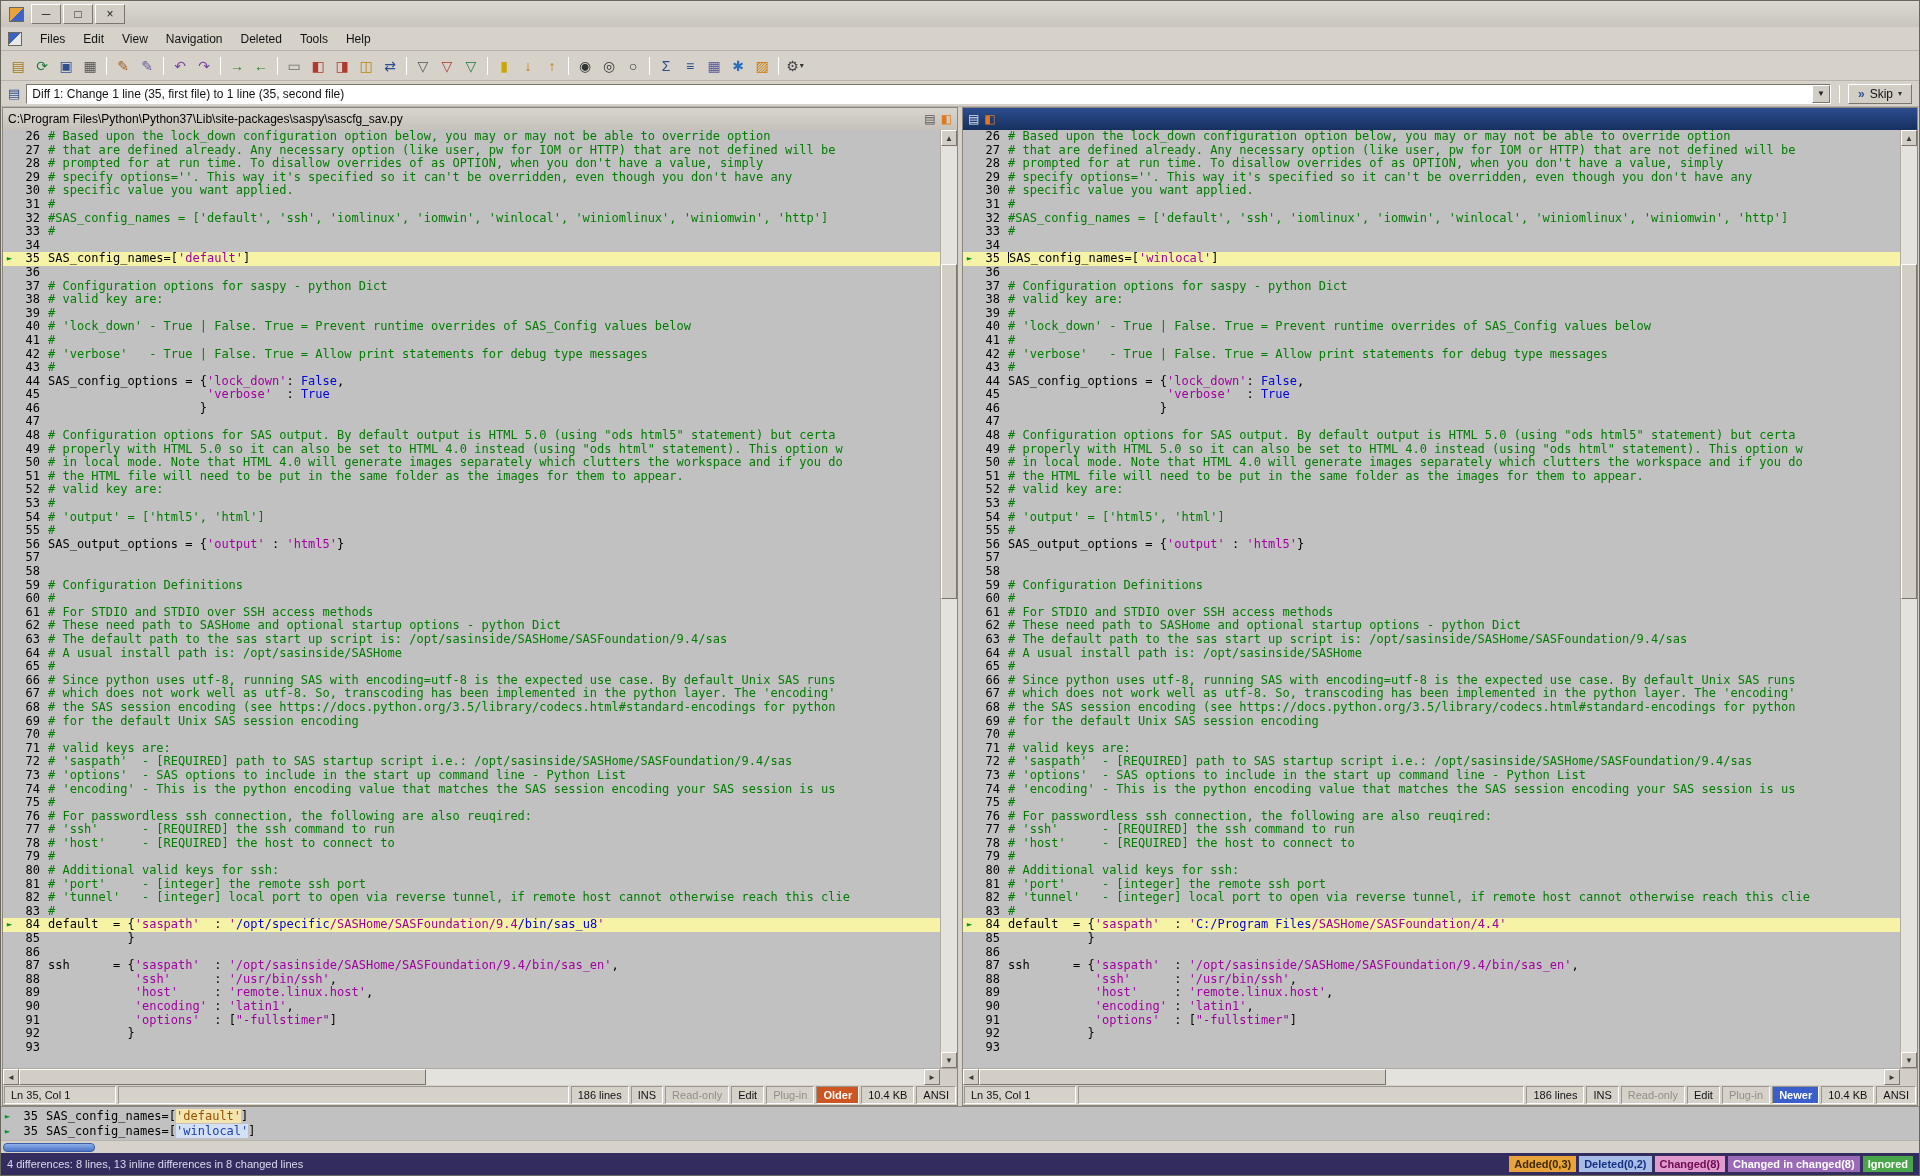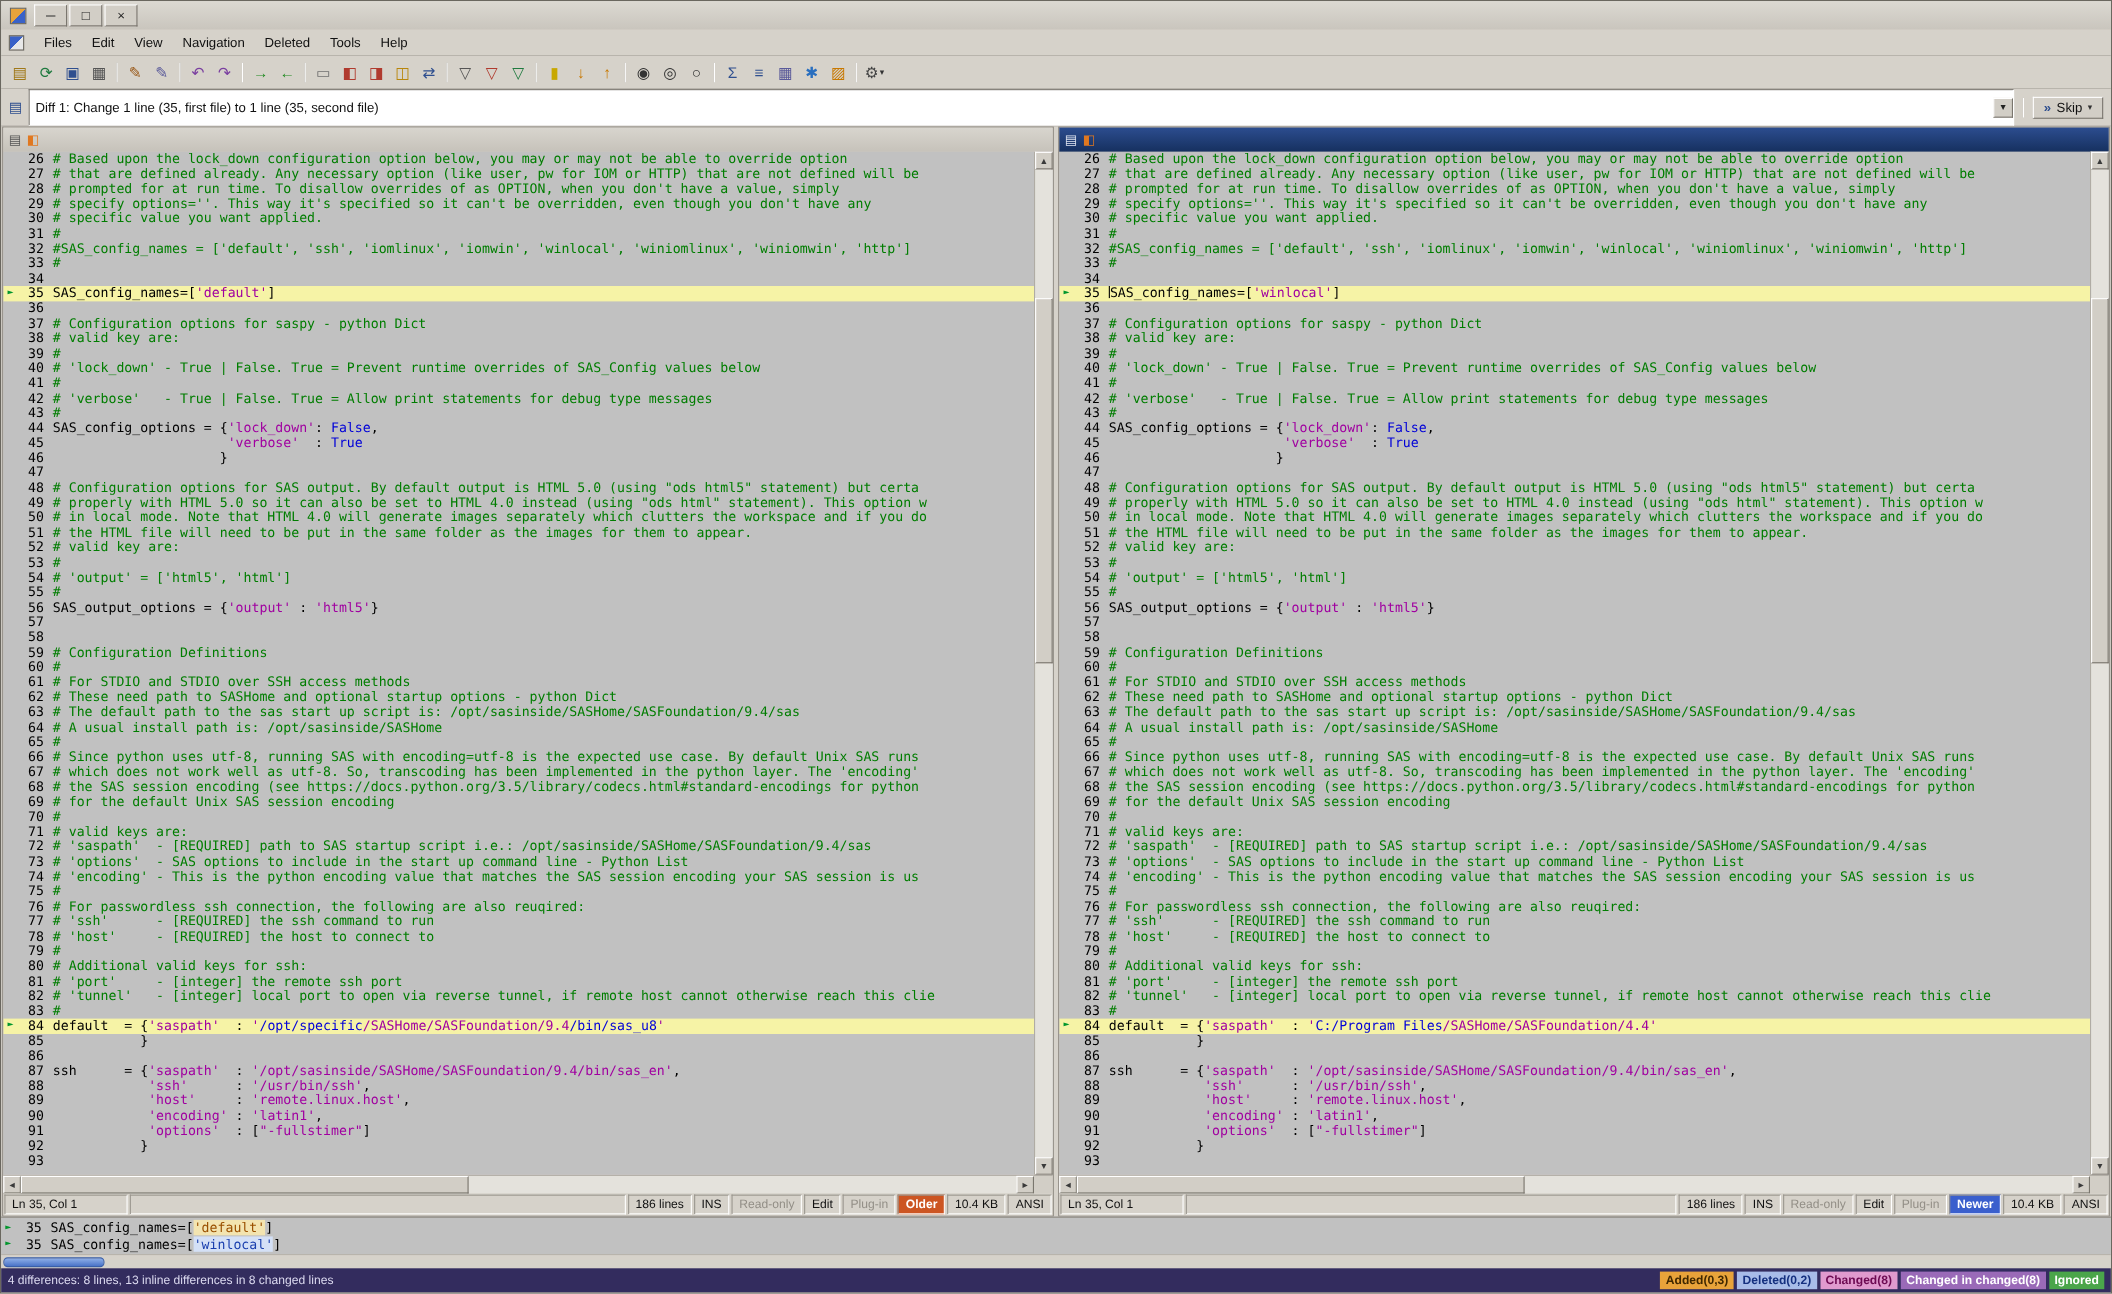--- a/index.html
+++ b/index.html
@@ -17,21 +17,21 @@
   .win-btn{width:30px;height:20px;display:flex;align-items:center;justify-content:center;background:#d2cec6;border:1px solid;border-color:#fff #7a766e #7a766e #fff;font-size:12px;color:#222}
   .menubar{flex:0 0 24px;display:flex;align-items:center;background:#d6d2ca;border-bottom:1px solid #b8b4ac;font-size:12px;padding:0 4px;color:#111}
   .menu-app-icon{width:14px;height:14px;background:linear-gradient(135deg,#3a62c8 0 50%,#e8e8e8 50% 100%);border:1px solid #6a675f;margin:0 9px 0 3px}
   .menu-item{padding:3px 9px}
   .toolbar{flex:0 0 30px;display:flex;align-items:center;background:#d6d2ca;border-bottom:1px solid #b8b4ac;padding:0 5px}
   .tb-btn{width:24px;height:23px;display:flex;align-items:center;justify-content:center;font-size:14px;border:1px solid transparent}
   .tb-sep{width:1px;height:18px;background:#9a968e;border-right:1px solid #fff;margin:0 4px}
   .tb-caret{font-size:8px;margin-left:1px;color:#333}
   .diffbar{flex:0 0 26px;display:flex;align-items:center;background:#d6d2ca;border-bottom:1px solid #b8b4ac;padding:0 7px;font-size:12px;color:#111}
   .db-icon{color:#2f4f8f;margin-right:6px;font-size:13px}
-  .combo{flex:1;height:33px;background:#fff;border:1px solid;border-color:#7a766e #fff #fff #7a766e;display:flex;align-items:center}
+  .combo{flex:1;height:20px;background:#fff;border:1px solid;border-color:#7a766e #fff #fff #7a766e;display:flex;align-items:center}
   .combo-text{flex:1;padding:0 5px;white-space:nowrap;overflow:hidden}
   .combo-btn{width:18px;height:18px;flex:0 0 18px;background:#d2cec6;border:1px solid;border-color:#fff #7a766e #7a766e #fff;display:flex;align-items:center;justify-content:center;font-size:8px;color:#222}
   .db-sep{width:1px;height:18px;background:#9a968e;border-right:1px solid #fff;margin:0 8px}
   .skip-group{display:flex;align-items:center;gap:5px;padding:2px 9px;border:1px solid;border-color:#fff #7a766e #7a766e #fff;background:#d2cec6}
   .skip-icon{color:#2f4f8f;font-weight:bold}
   .skip-caret{font-size:8px;color:#333}
   .panes{flex:1;display:flex;padding:0 1px;gap:4px;min-height:0}
   .pane{flex:1;display:flex;flex-direction:column;min-width:0;border:1px solid #8a867e;background:#d6d2ca}
   .pane-header{flex:0 0 22px;display:flex;align-items:center;padding:0 5px;font-size:12px;background:linear-gradient(#d8d5ce,#c6c2ba);color:#000}
   .pane-header.active{background:linear-gradient(#2c4d8f,#16305f);color:#fff}
@@ -223,20 +223,21 @@
       <span class="skip-icon">»</span>
       <span>Skip</span>
       <span class="skip-caret">▾</span>
     </span>
   </div>
 
   <div class="panes">
 
     <div class="pane">
       <div class="pane-header">
+        <span class="ph-text">C:\Program Files\Python\Python37\Lib\site-packages\saspy\sascfg_sav.py</span>
         <span class="ph-icons">
           <span class="ph-icon">▤</span>
           <span class="ph-icon hot">◧</span>
         </span>
       </div>
       <div class="pane-body">
         <div class="code" id="code-left">
             <div class="crow">
               <span class="mk"></span>
               <span class="ln">26</span>

